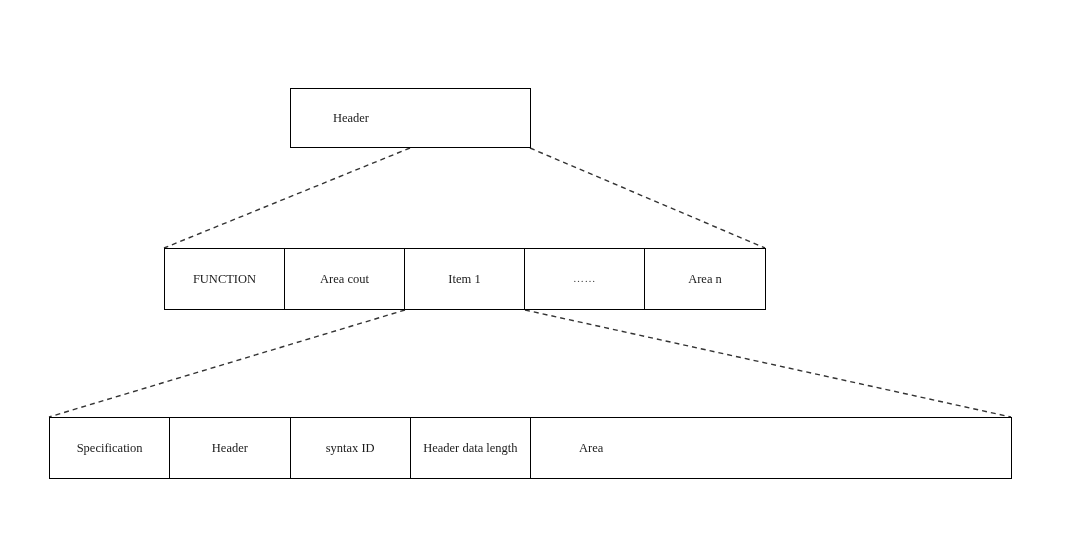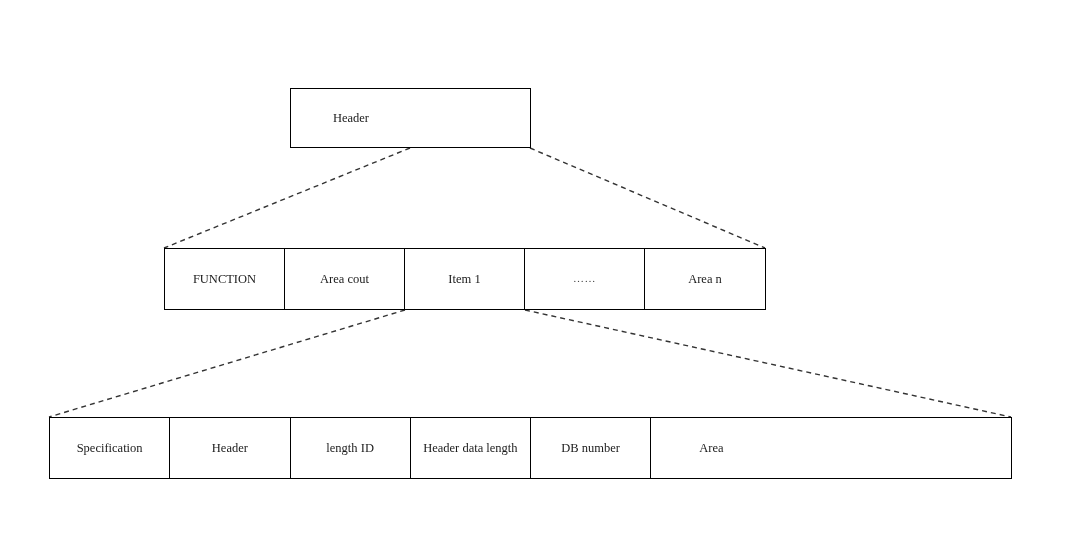--- a/index.html
+++ b/index.html
@@ -104,19 +104,18 @@
     <div class="cell">FUNCTION</div>
     <div class="cell">Area cout</div>
     <div class="cell">Item 1</div>
     <div class="cell ellipsis">……</div>
     <div class="cell">Area n</div>
   </div>
 
   <div class="row" id="row-item-fields">
     <div class="cell">Specification</div>
     <div class="cell">Header</div>
-    <div class="cell">length ID</div>
+    <div class="cell">syntax ID</div>
     <div class="cell">Header data length</div>
-    <div class="cell">DB number</div>
     <div class="cell">Area</div>
   </div>
 
 </div>
 
 </body></html>

